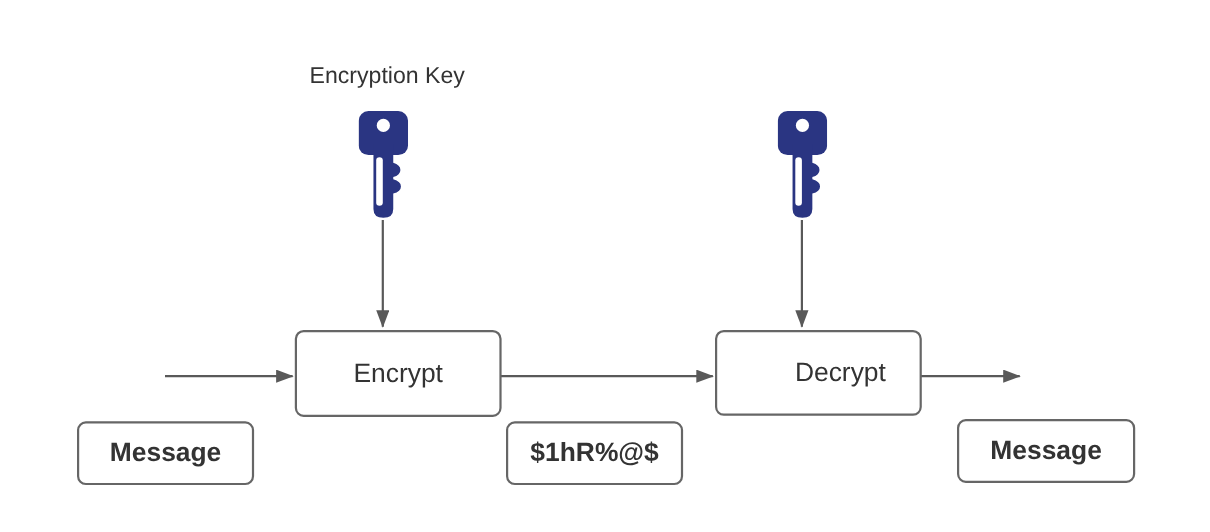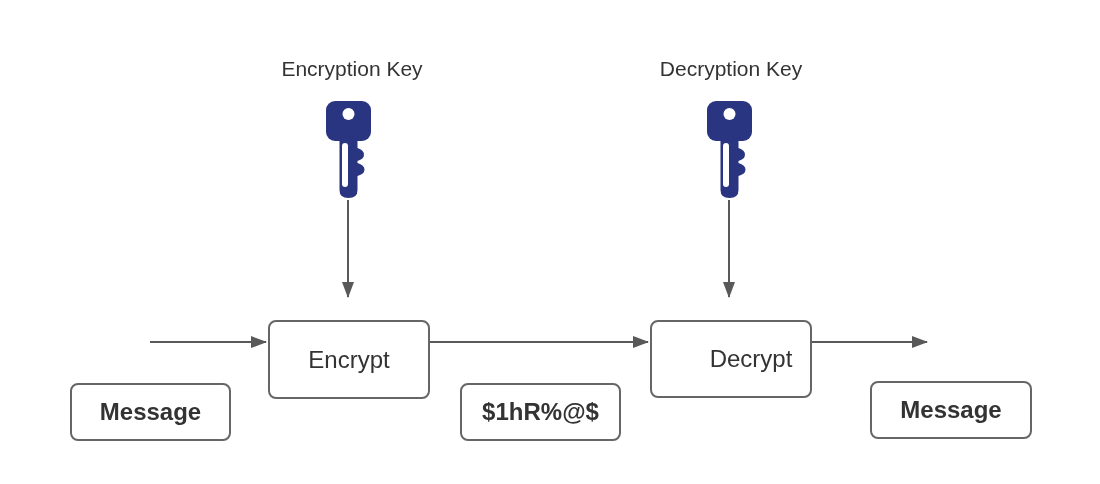--- a/index.html
+++ b/index.html
@@ -47,21 +47,21 @@
     background: var(--background);
     border: 2px solid var(--box-border);
     border-radius: 8px;
     display: flex;
     align-items: center;
     justify-content: center;
     font-size: 24px;
     color: var(--text);
     white-space: nowrap;
   }
-  .process-box { width: 162px; height: 79px; margin-top: 20px; }
+  .process-box { width: 188px; height: 79px; }
   .data-box { width: 161px; height: 58px; font-weight: bold; }
 </style>
 </head>
 <body>
 
 <div class="canvas">
 
   <svg class="arrow-layer" viewBox="0 0 1100 484" xmlns="http://www.w3.org/2000/svg">
     <defs>
       <marker id="ah" markerUnits="userSpaceOnUse" markerWidth="16" markerHeight="12" refX="15" refY="6" orient="auto">
@@ -69,21 +69,20 @@
       </marker>
     </defs>
     <line x1="150" y1="342" x2="266" y2="342" marker-end="url(#ah)"></line>
     <line x1="430" y1="342" x2="648" y2="342" marker-end="url(#ah)"></line>
     <line x1="812" y1="342" x2="927" y2="342" marker-end="url(#ah)"></line>
     <line x1="348" y1="200" x2="348" y2="297" marker-end="url(#ah)"></line>
     <line x1="729" y1="200" x2="729" y2="297" marker-end="url(#ah)"></line>
   </svg>
 
   <div class="key-label" style="left:242px; top:57px;">Encryption Key</div>
-  <div class="key-label" style="left:621px; top:57px;">Decryption Key</div>
 
   <div class="key-icon-wrap" style="left:326px; top:101px;">
     <svg viewBox="0 0 45 100" xmlns="http://www.w3.org/2000/svg">
       <rect x="0" y="0" width="45" height="40" rx="9" fill="var(--key-fill)"></rect>
       <path fill="var(--key-fill)" d="M13.5,30 L31.5,30 L31.5,47 Q38,49 38,53.5 Q38,58 31.5,60 L31.5,62 Q38.5,64 38.5,68.5 Q38.5,73 31.5,75 L31.5,89 Q31.5,97 22.5,97 Q13.5,97 13.5,89 Z"></path>
       <circle cx="22.5" cy="13" r="6" fill="#ffffff"></circle>
       <rect x="16" y="42" width="6" height="44" rx="3" fill="#ffffff"></rect>
     </svg>
   </div>
 

